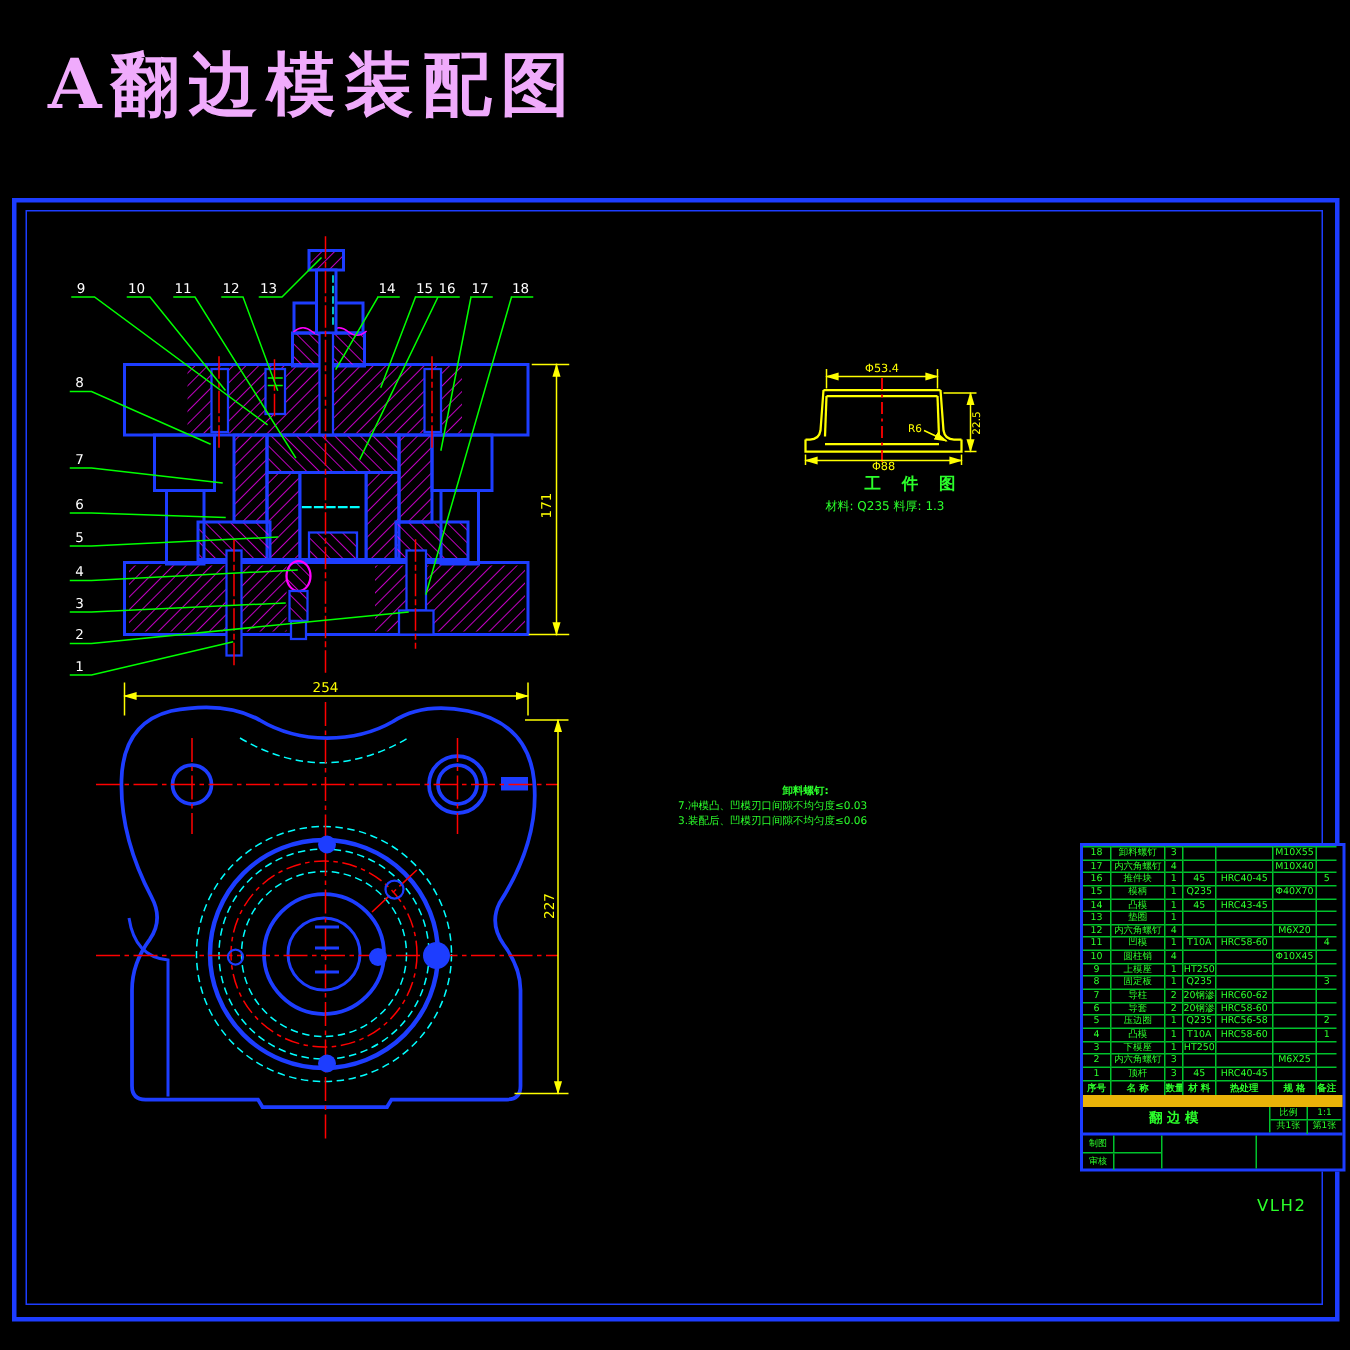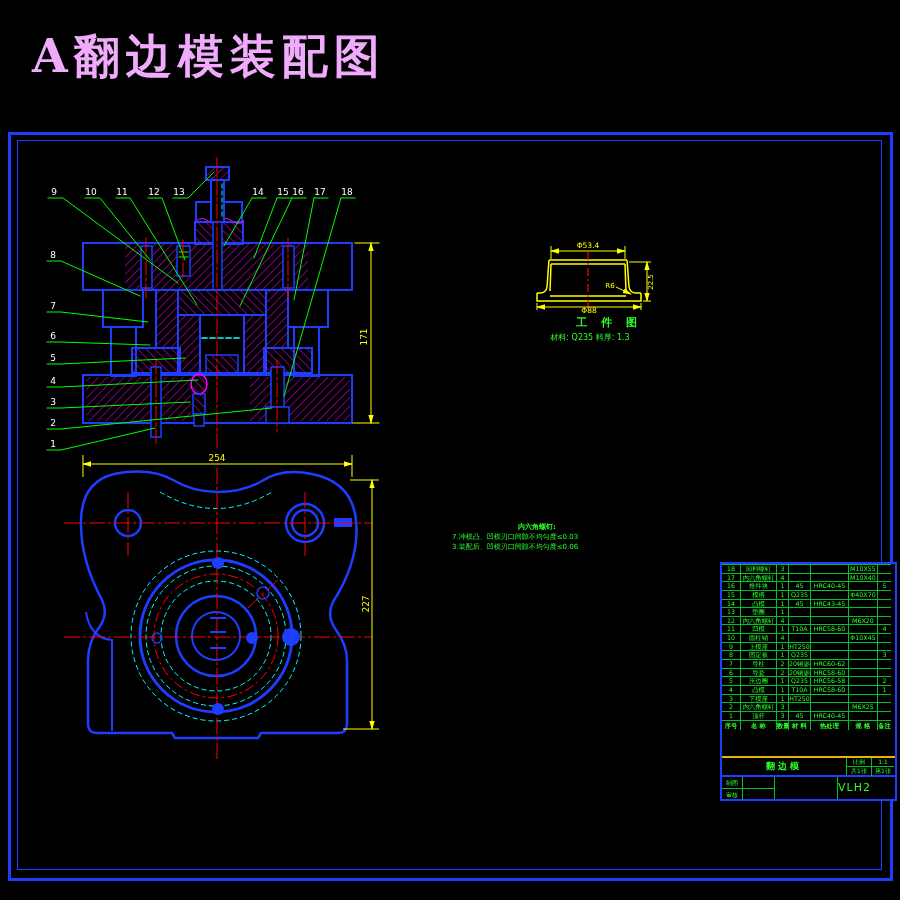--- a/index.html
+++ b/index.html
@@ -16,37 +16,37 @@
     letter-spacing:5px;color:#2bff2b;font-weight:bold;}
   #wp-material{left:518px;top:332px;width:144px;text-align:center;font-size:8px;color:#2bff2b;}
   
   #bom{left:720px;top:562px;width:173px;border:2px solid #1d3dff;background:#000;color:#2bff2b;}
   .bom-grid{display:grid;grid-template-columns:19px 36px 12px 22px 38px 29px 13px;}
   .bom-row{height:8.65px;line-height:8.5px;font-size:6.3px;}
   .bom-row>span{border-right:1px solid #00c12c;border-top:1px solid #00c12c;
     overflow:hidden;white-space:nowrap;text-align:center;}
   .bom-row>span:last-child{border-right:none;}
   #bom-header .bom-row{height:10px;line-height:10px;font-weight:bold;}
-  .tb-product-row{display:flex;border-top:2px solid #eab308;height:17px;margin-top:26px;}
+  .tb-product-row{display:flex;border-top:8px solid #eab308;height:17px;}
   .tb-product{width:124px;border-right:1px solid #00c12c;text-align:center;
     line-height:17px;font-size:9px;letter-spacing:3px;font-weight:bold;}
   .tb-scale{width:47px;font-size:6px;}
   .tb-scale .r{display:flex;height:8.5px;line-height:8.5px;}
   .tb-scale .r span{display:block;text-align:center;}
   .tb-scale .r span:first-child{width:24px;border-right:1px solid #00c12c;}
   .tb-scale .r span:last-child{flex:1;}
   .tb-scale .r:first-child{border-bottom:1px solid #00c12c;}
   .tb-bottom{display:flex;border-top:2px solid #1d3dff;height:22px;}
   .tb-left{width:52px;font-size:6px;border-right:1px solid #00c12c;}
   .tb-left .r{display:flex;height:11px;line-height:11px;}
   .tb-left .r:first-child{border-bottom:1px solid #00c12c;}
   .tb-left .r span:first-child{width:20px;text-align:center;border-right:1px solid #00c12c;}
   .tb-left .r span:last-child{flex:1;border-right:none;}
   .tb-mid{width:62px;border-right:1px solid #00c12c;}
-  .tb-code{flex:1;line-height:22px;font-size:11px;letter-spacing:1px;}
+  .tb-code{flex:1;line-height:22px;font-size:11px;letter-spacing:1px;margin-top:36px;}
 </style>
 </head>
 <body>
 
 <div class="abs" id="page-title">A翻边模装配图</div>
 
 <div class="abs frame"></div>
 <div class="abs frame-inner"></div>
 
 <svg width="900" height="900" viewBox="0 0 900 900">
@@ -252,21 +252,21 @@
       <line x1="643" y1="301" x2="651" y2="301" stroke="#ffff00" stroke-width="1"></line>
       <line x1="647" y1="262" x2="647" y2="301" stroke="#ffff00" stroke-width="1" marker-start="url(#arr)" marker-end="url(#arr)"></line>
       <text x="653" y="282" transform="rotate(-90 653 282)" fill="#ffff00" font-size="7" text-anchor="middle">22.5</text>
       <line x1="616" y1="287" x2="631" y2="294" stroke="#ffff00" stroke-width="1" marker-end="url(#arr)"></line>
       <text x="610" y="288" fill="#ffff00" font-size="7" text-anchor="middle">R6</text>
     </g>
   </g>
 </svg>
 
 <div class="abs" id="tech-req">
-  <div class="tr-title">内六角螺钉:</div>
+  <div class="tr-title">卸料螺钉:</div>
   <div>7.冲模凸、凹模刃口间隙不均匀度≤0.03</div>
   <div>3.装配后、凹模刃口间隙不均匀度≤0.06</div>
 </div>
 
 <div class="abs" id="wp-caption">工 件 图</div>
 <div class="abs" id="wp-material">材料: Q235  料厚: 1.3</div>
 
 <div class="abs" id="bom">
   <div id="bom-rows">
 

